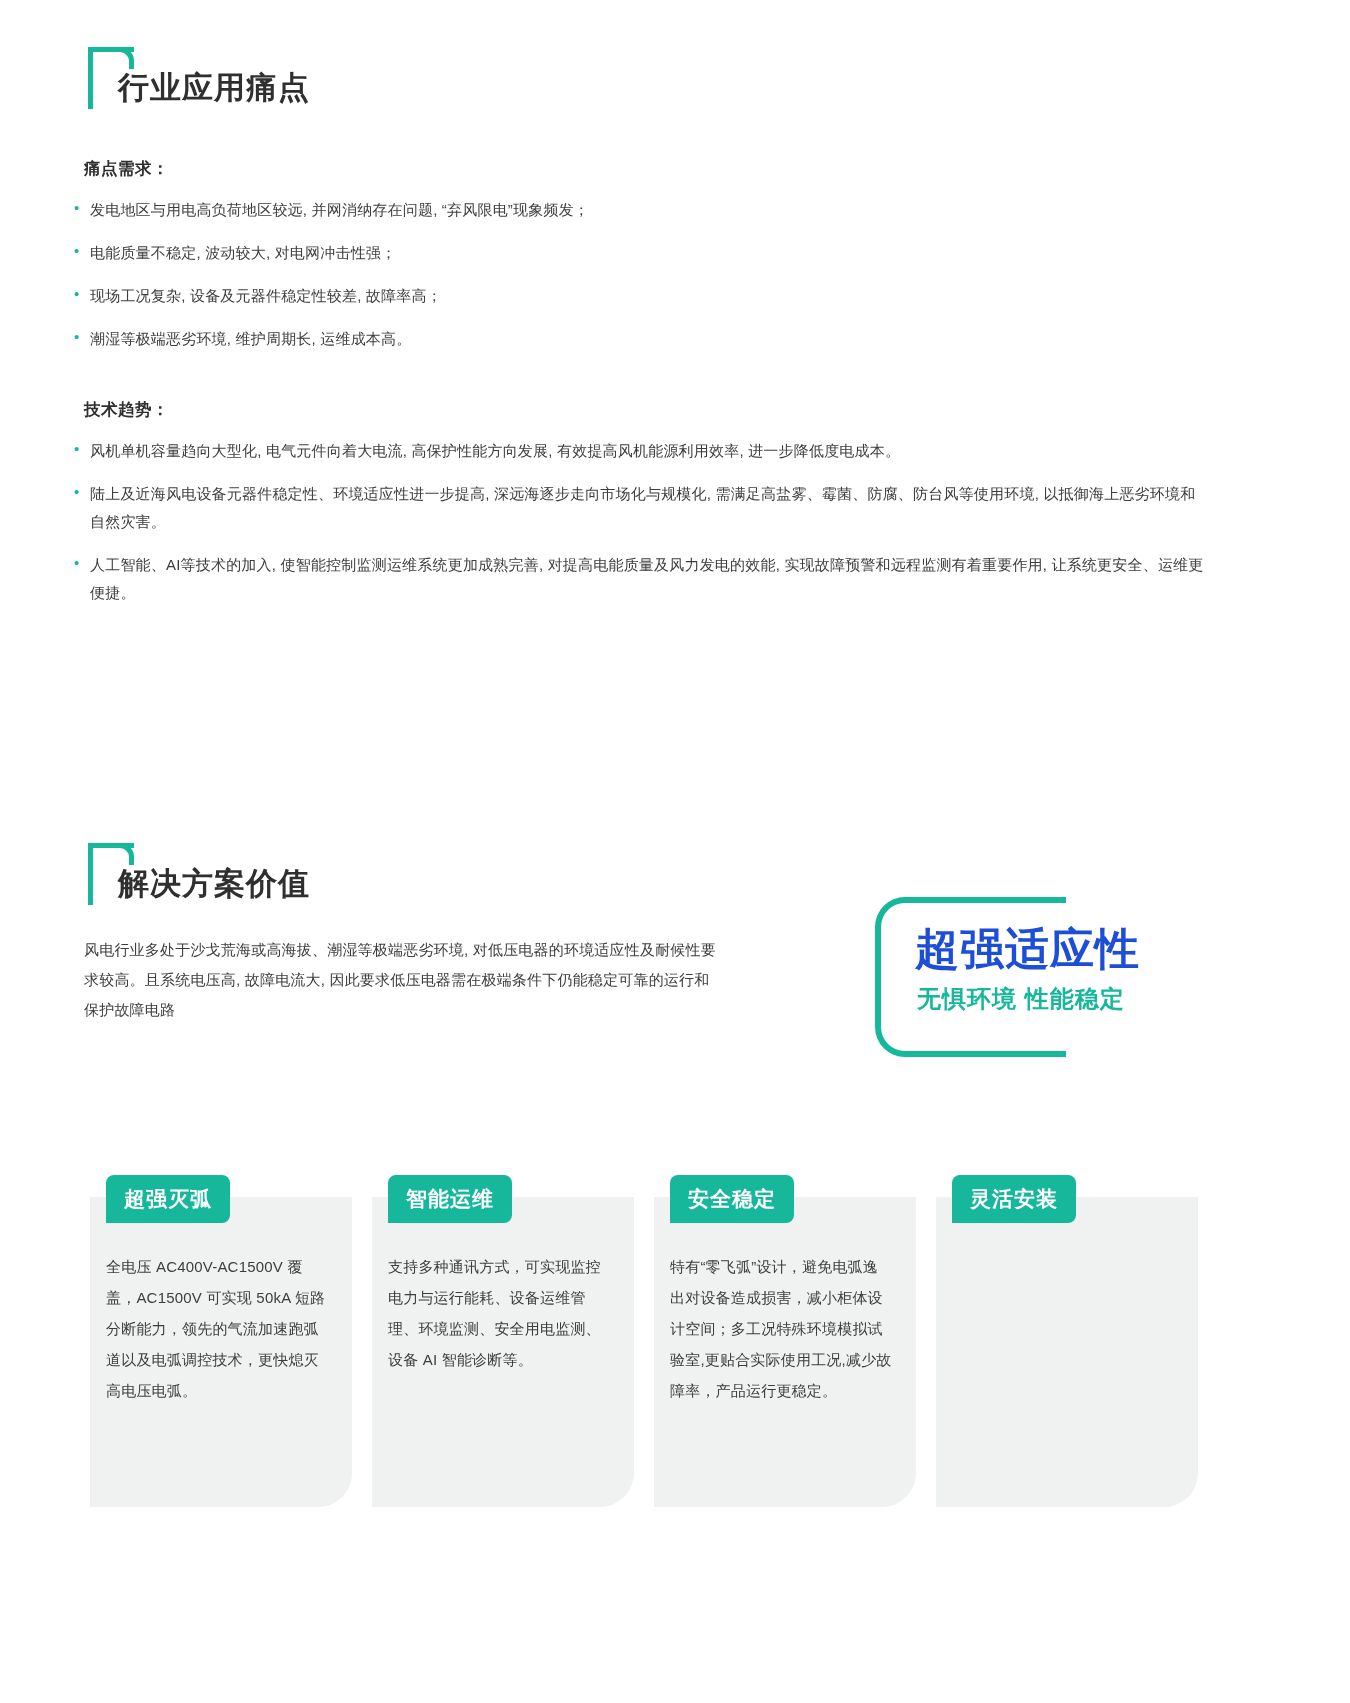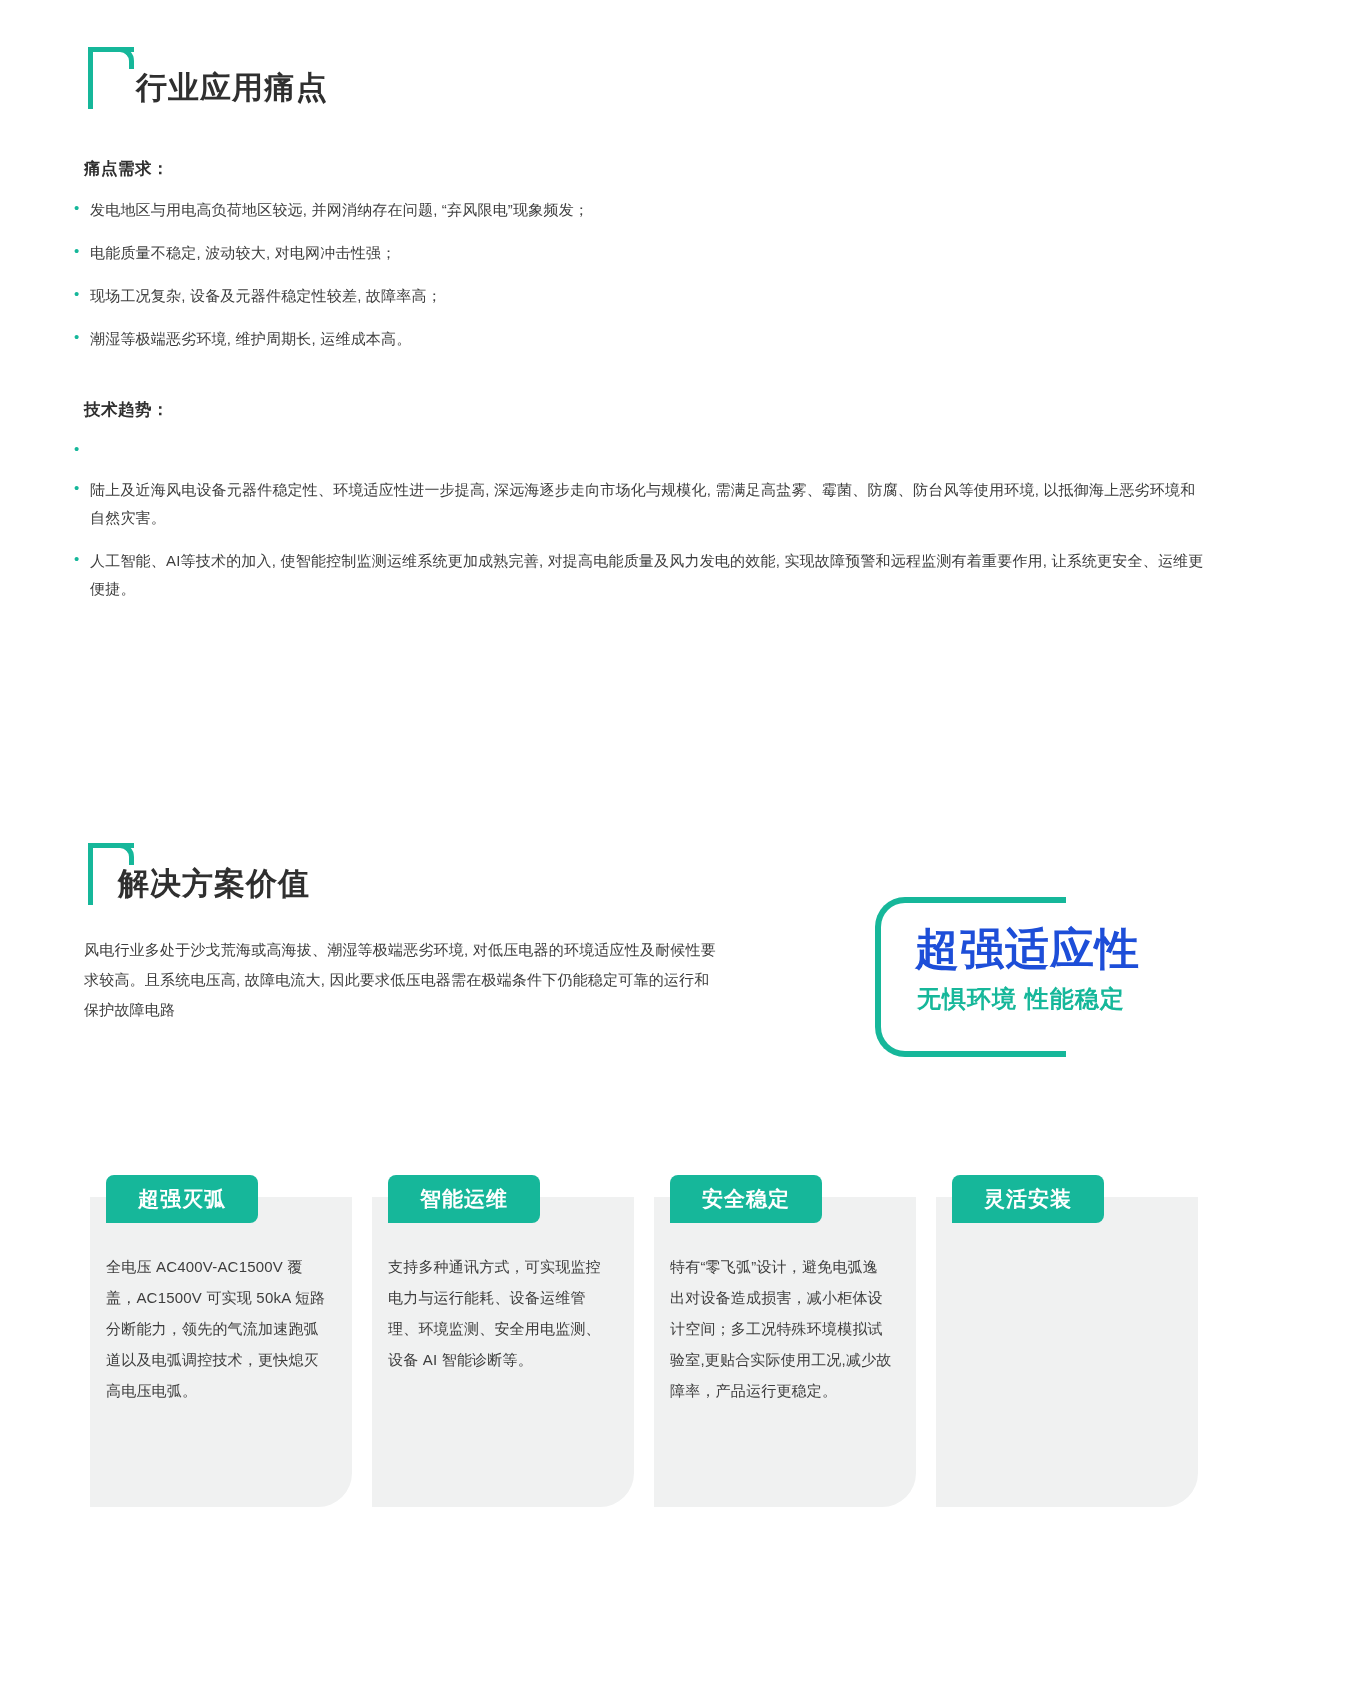--- a/index.html
+++ b/index.html
@@ -179,21 +179,21 @@
     width: 262px;
     height: 310px;
     background: #f0f1f1;
     border-radius: 0 0 34px 0;
     box-sizing: border-box;
   }
   .card-tab {
     position: relative;
     z-index: 3;
     margin-left: 16px;
-    width: 152px;
+    width: 124px;
     height: 48px;
     background: #16b79a;
     border-radius: 8px 8px 8px 0;
     display: flex;
     align-items: center;
     justify-content: center;
     color: #ffffff;
     font-size: 21px;
     font-weight: bold;
     letter-spacing: 1px;
@@ -206,21 +206,21 @@
     width: 222px;
     font-size: 15px;
     line-height: 31px;
     color: #3d3d3d;
     letter-spacing: 0.2px;
   }
 </style>
 </head>
 <body>
 
-<div class="section-head" style="left:88px; top:47px;gap:18px;">
+<div class="section-head" style="left:88px; top:47px;">
   <div class="bracket">
     <div class="b-left"></div>
     <div class="b-top"></div>
     <div class="b-curve"></div>
   </div>
   <div class="section-title">行业应用痛点</div>
 </div>
 
 <div class="sub-title" style="left:84px; top:158px;">痛点需求：</div>
 
@@ -241,20 +241,21 @@
     <span class="bullet-dot">•</span>
     <span class="bullet-text">潮湿等极端恶劣环境, 维护周期长, 运维成本高。</span>
   </div>
 </div>
 
 <div class="sub-title" style="left:84px; top:399px;">技术趋势：</div>
 
 <div class="bullet-list" style="left:74px; top:437px; width:1130px;">
   <div class="bullet-item">
     <span class="bullet-dot">•</span>
+    <span class="bullet-text">风机单机容量趋向大型化, 电气元件向着大电流, 高保护性能方向发展, 有效提高风机能源利用效率, 进一步降低度电成本。</span>
   </div>
   <div class="bullet-item">
     <span class="bullet-dot">•</span>
     <span class="bullet-text">陆上及近海风电设备元器件稳定性、环境适应性进一步提高, 深远海逐步走向市场化与规模化, 需满足高盐雾、霉菌、防腐、防台风等使用环境, 以抵御海上恶劣环境和自然灾害。</span>
   </div>
   <div class="bullet-item">
     <span class="bullet-dot">•</span>
     <span class="bullet-text">人工智能、AI等技术的加入, 使智能控制监测运维系统更加成熟完善, 对提高电能质量及风力发电的效能, 实现故障预警和远程监测有着重要作用, 让系统更安全、运维更便捷。</span>
   </div>
 </div>

